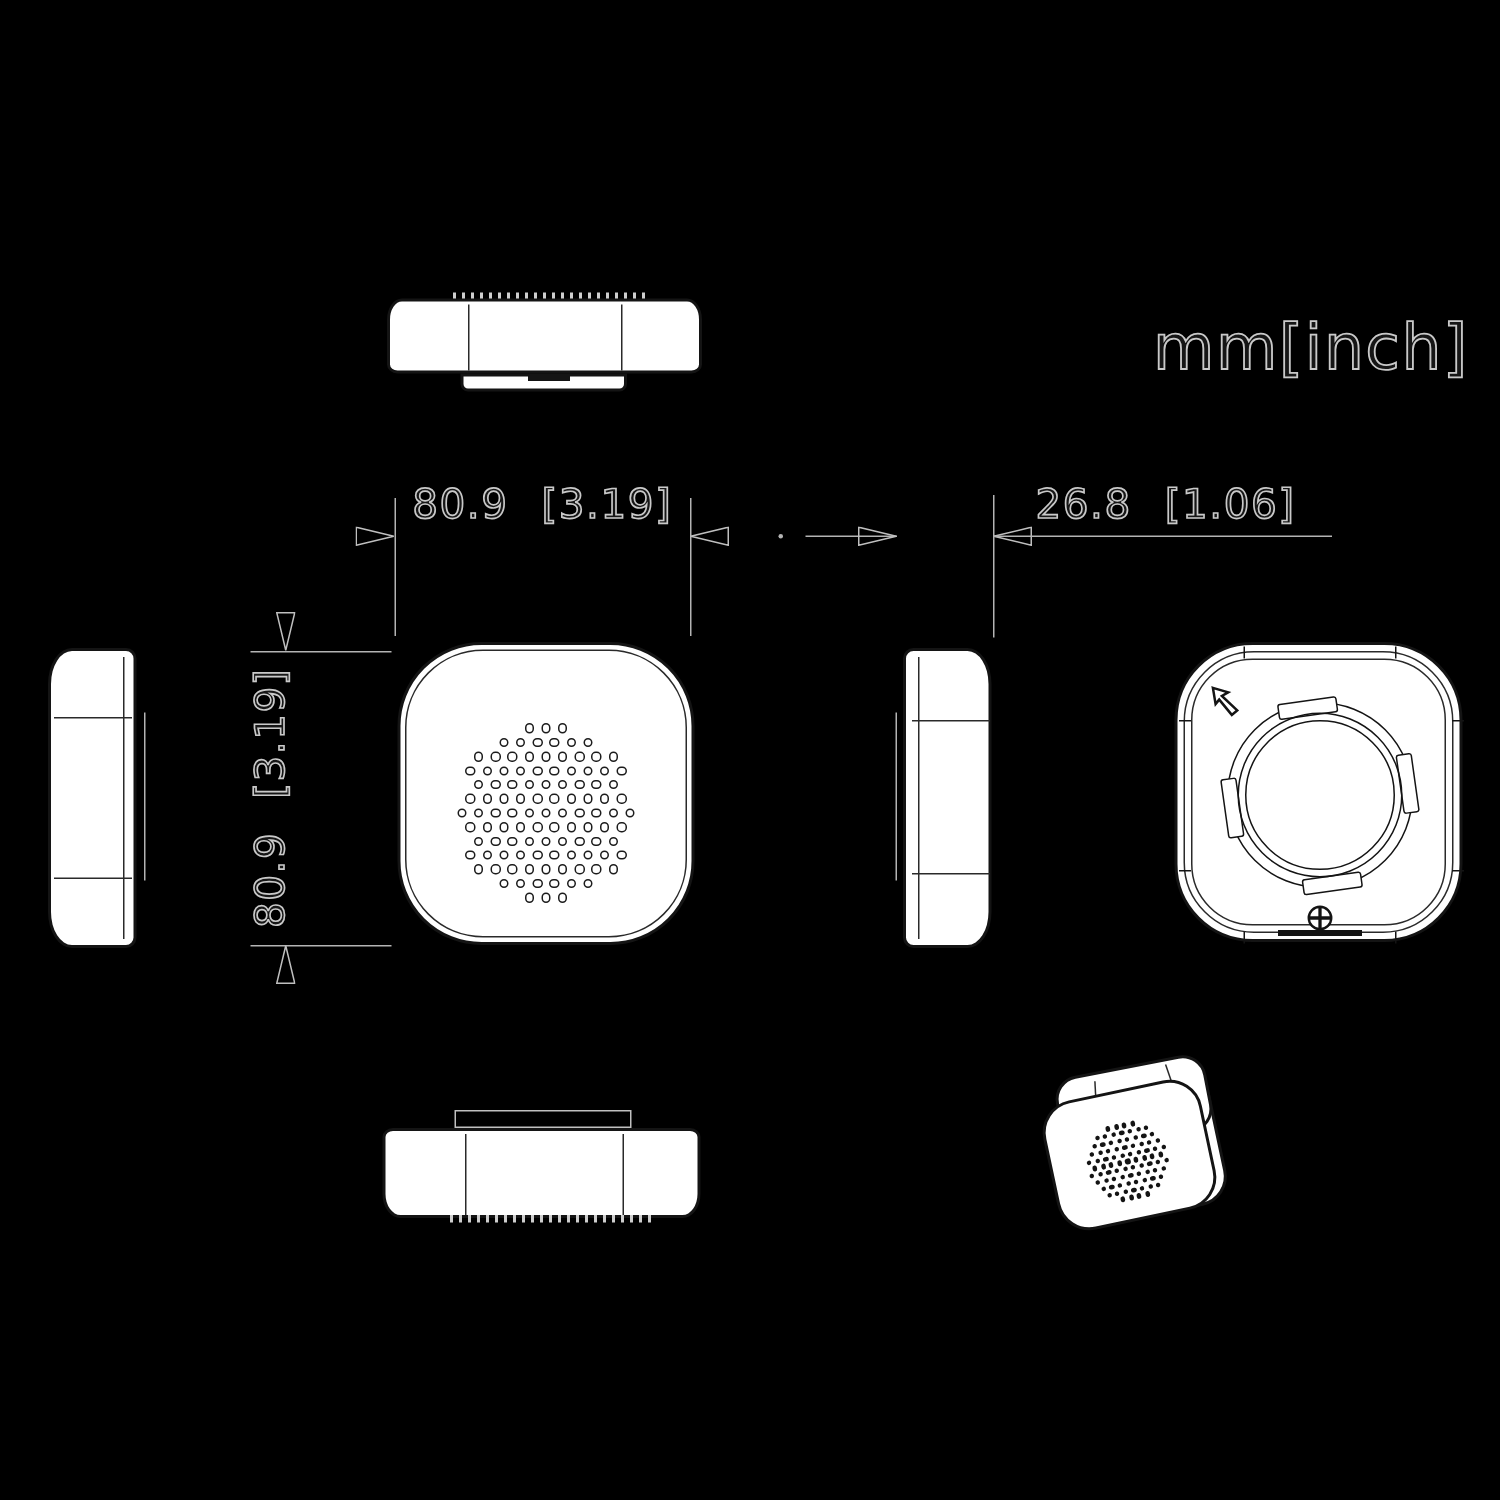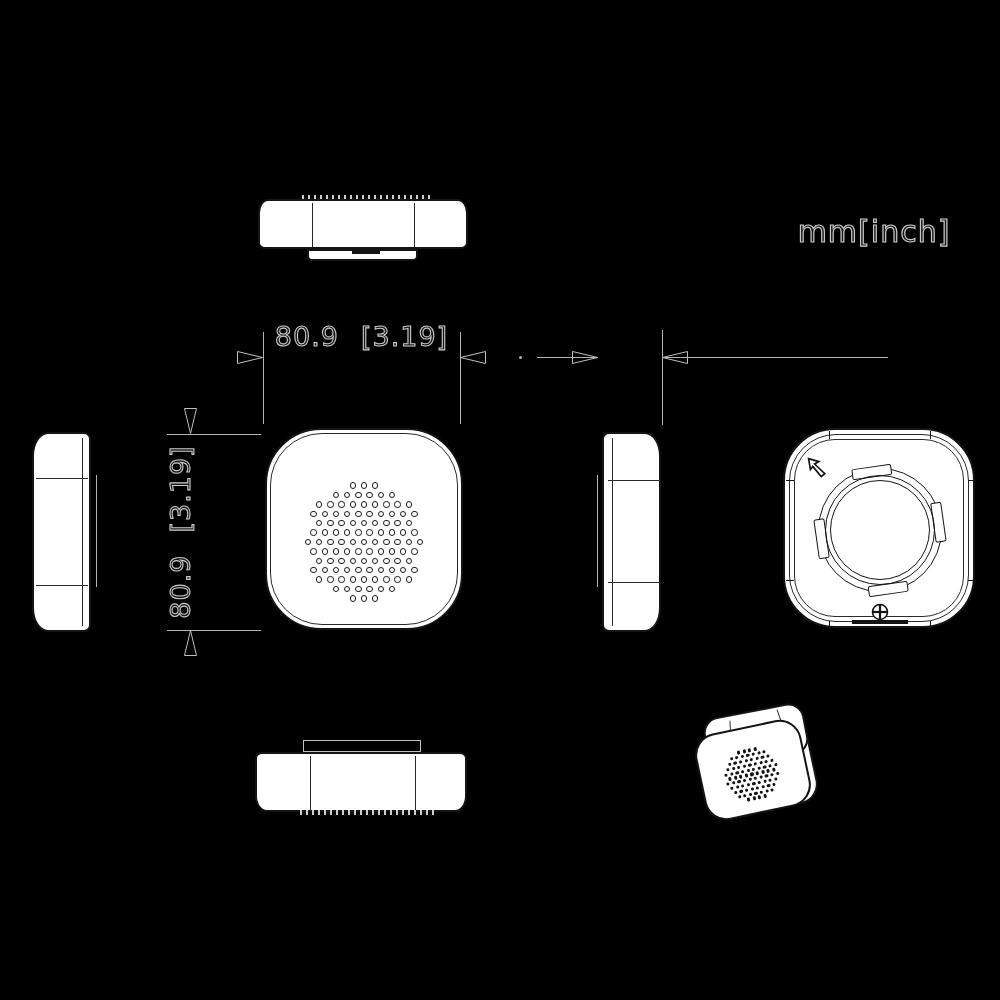--- a/index.html
+++ b/index.html
@@ -6,21 +6,21 @@
   .stage{position:relative;width:1000px;height:1000px;background:#000;overflow:hidden;
          font-family:"DejaVu Sans",sans-serif;}
   
   .dl{position:absolute;background:#b4b4b4;}
   .dim-text{position:absolute;display:flex;justify-content:center;align-items:flex-end;
             color:#161616;-webkit-text-stroke:1.1px #c9c9c9;
             font-size:27px;letter-spacing:1px;white-space:nowrap;}
   .dim-text .gap{margin-left:22px;}
   .units{position:absolute;left:788px;top:210px;width:172px;height:42px;
          display:flex;justify-content:center;align-items:center;
-         color:#161616;-webkit-text-stroke:1.2px #c9c9c9;font-size:30px;letter-spacing:1px;}
+         color:#161616;-webkit-text-stroke:1.2px #c9c9c9;font-size:42px;letter-spacing:1px;}
   .arr{position:absolute;}
   
   .view{position:absolute;background:#fff;border:2px solid #141414;box-sizing:border-box;}
   .inner-line{position:absolute;background:#2a2a2a;}
   .contour{position:absolute;border:1px solid #2a2a2a;box-sizing:border-box;}
   .serration{position:absolute;background:repeating-linear-gradient(90deg,#cfcfcf 0 2px,transparent 2px 6px);}
   .hole{position:absolute;border-radius:50%;box-sizing:border-box;}
   .hole.ring{background:#fff;border:1.1px solid #1c1c1c;}
   .hole.dot{background:#141414;}
   
@@ -326,20 +326,24 @@
   <div class="dl" style="left:537px;top:357px;width:61px;height:1px;"></div>
   <div class="dl" style="left:519px;top:356px;width:3px;height:3px;border-radius:50%;"></div>
   <svg class="arr" style="left:572px;top:351px;" width="26" height="13">
     <polygon points="25.5,6.5 0.5,0.5 0.5,12.5" fill="none" stroke="#bfbfbf" stroke-width="1"></polygon>
   </svg>
   <div class="dl" style="left:662px;top:330px;width:1px;height:95px;"></div>
   <svg class="arr" style="left:662px;top:351px;" width="26" height="13">
     <polygon points="0.5,6.5 25.5,0.5 25.5,12.5" fill="none" stroke="#bfbfbf" stroke-width="1"></polygon>
   </svg>
   <div class="dl" style="left:662px;top:357px;width:226px;height:1px;"></div>
+  <div class="dim-text" style="left:666px;top:322px;width:222px;height:30px;">
+    <span>26.8</span>
+    <span class="gap">[1.06]</span>
+  </div>
 
   <div class="dl" style="left:167px;top:434px;width:94px;height:1px;"></div>
   <div class="dl" style="left:167px;top:630px;width:94px;height:1px;"></div>
   <svg class="arr" style="left:184px;top:408px;" width="13" height="26">
     <polygon points="6.5,25.5 0.5,0.5 12.5,0.5" fill="none" stroke="#bfbfbf" stroke-width="1"></polygon>
   </svg>
   <svg class="arr" style="left:184px;top:630px;" width="13" height="26">
     <polygon points="6.5,0.5 0.5,25.5 12.5,25.5" fill="none" stroke="#bfbfbf" stroke-width="1"></polygon>
   </svg>
   <div class="dim-text" style="left:81px;top:517px;width:200px;height:30px;transform:rotate(-90deg);">

